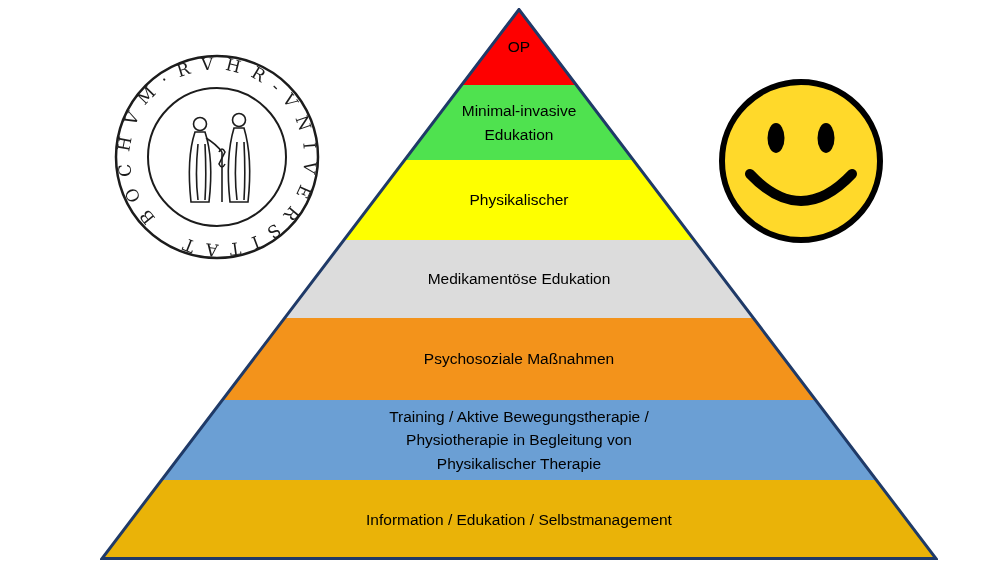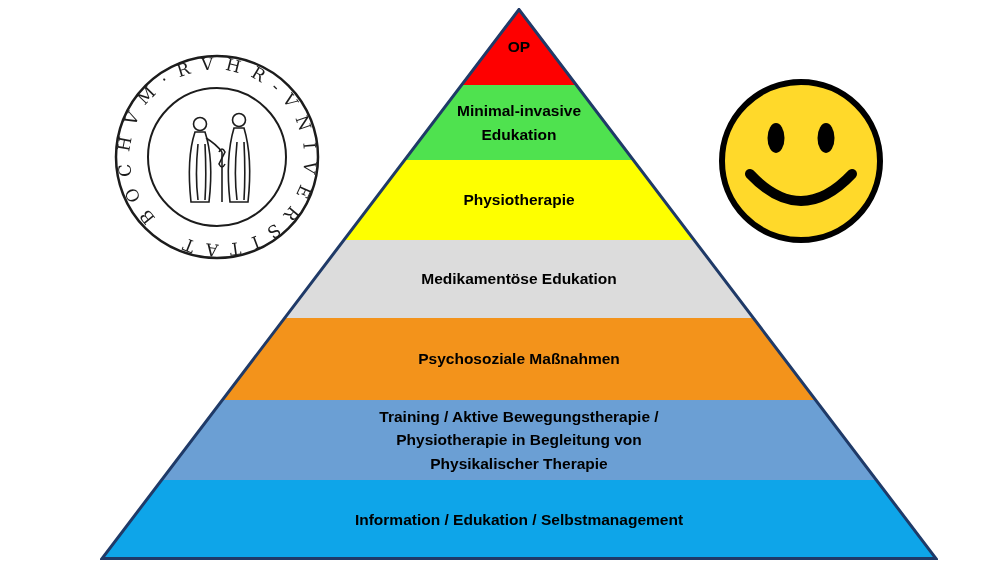--- a/index.html
+++ b/index.html
@@ -8,21 +8,21 @@
     overflow:hidden;font-family:"Liberation Sans",sans-serif;
   }
   
   .pyramid{position:absolute;left:100px;top:8px;width:838px;height:552px;}
   .pyr-clip{position:absolute;inset:0;clip-path:polygon(50% 0%,0% 100%,100% 100%);}
   .band{
     position:absolute;left:0;width:100%;
     display:flex;align-items:center;justify-content:center;
   }
   .band-label{
-    font-weight:bold;font-size:15.5px;line-height:1.5;color:#000;
+    font-weight:normal;font-size:15.5px;line-height:1.5;color:#000;
     text-align:center;white-space:pre-line;
   }
   .pyr-outline{position:absolute;inset:0;width:100%;height:100%;pointer-events:none;}
   .pyr-outline polygon{fill:none;stroke-width:3px;}
   
   .seal{position:absolute;left:112px;top:52px;width:210px;height:210px;}
   .seal-ring-text{
     font-family:"DejaVu Serif",serif;font-size:17px;letter-spacing:10px;
   }
   
@@ -73,38 +73,38 @@
       <div class="band" style="top: 0%; height: 13.95%; background-color: rgb(254, 0, 0);">
         <span class="band-label">OP</span>
       </div>
 
       <div class="band" style="top: 13.95%; height: 13.59%; background-color: rgb(79, 226, 79);">
         <span class="band-label">Minimal-invasive
 Edukation</span>
       </div>
 
       <div class="band" style="top: 27.54%; height: 14.49%; background-color: rgb(254, 255, 0);">
-        <span class="band-label">Physiotherapie</span>
+        <span class="band-label">Physikalischer</span>
       </div>
 
       <div class="band" style="top: 42.03%; height: 14.13%; background-color: rgb(220, 220, 220);">
         <span class="band-label">Medikamentöse Edukation</span>
       </div>
 
       <div class="band" style="top: 71.01%; height: 14.49%; background-color: rgb(107, 159, 212);">
         <span class="band-label">Training / Aktive Bewegungstherapie /
 Physiotherapie in Begleitung von
 Physikalischer Therapie</span>
       </div>
 
       <div class="band" style="top: 56.16%; height: 14.86%; background-color: rgb(243, 147, 27);">
         <span class="band-label">Psychosoziale Maßnahmen</span>
       </div>
 
-      <div class="band" style="top: 85.51%; height: 14.49%; background-color: #0ea5e9;">
+      <div class="band" style="top: 85.51%; height: 14.49%; background-color: #eab308;">
         <span class="band-label">Information / Edukation / Selbstmanagement</span>
       </div>
 
     </div>
 
     <svg class="pyr-outline" viewBox="0 0 838 552" preserveAspectRatio="none">
       <polygon points="419,1.5 2,550.5 836,550.5" style="stroke: rgb(31, 58, 104);"></polygon>
     </svg>
   </div>
 

